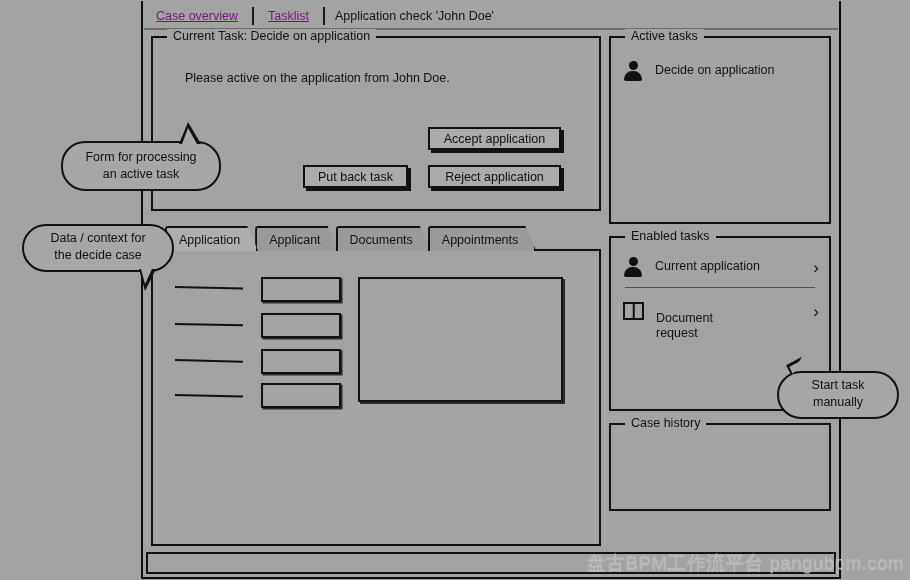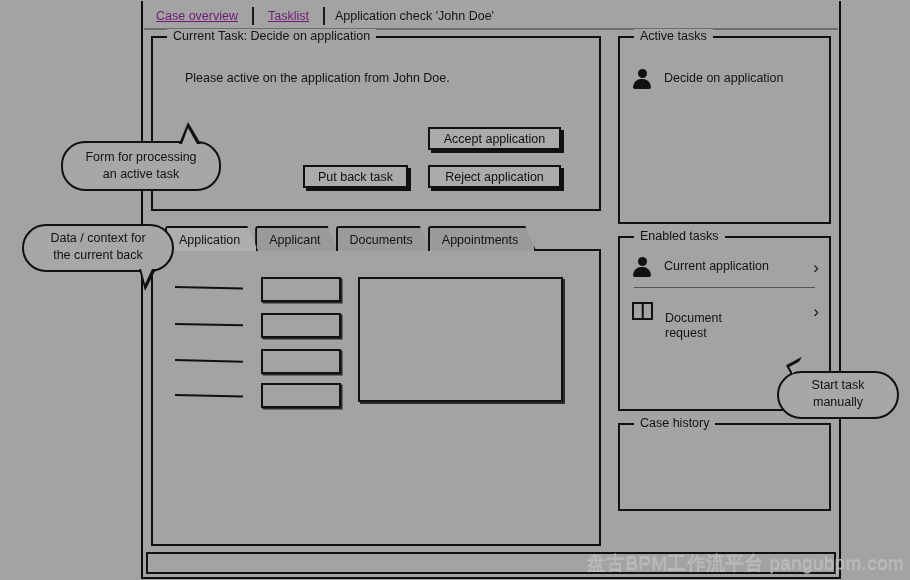--- a/index.html
+++ b/index.html
@@ -84,21 +84,21 @@
     font-size: 12.5px;
     color: #141414;
     white-space: nowrap;
   }
 
   
   #body {
     flex: 1 1 auto;
     display: flex;
     padding: 6px 4px 0 8px;
-    gap: 17px;
+    gap: 8px;
     min-height: 0;
   }
   #left-col { width: 450px; flex: none; display: flex; flex-direction: column; gap: 14px; }
   #right-col { flex: 1 1 auto; display: flex; flex-direction: column; gap: 12px; padding-right: 4px; }
 
   
   .gbox {
     position: relative;
     border: 2px solid #111;
     background: transparent;
@@ -386,21 +386,21 @@
 
             <div id="mock-textarea"></div>
           </div>
         </div>
       </div>
 
       <div id="right-col">
 
         <div id="active-tasks" class="gbox">
           <span class="legend">Active tasks</span>
-          <div style="padding-top:24px;">
+          <div style="padding-top:16px;">
             <div class="task-row">
               <span class="icon-person">
                 <span class="head"></span>
                   <span class="body"></span>
               </span>
               <span class="tlabel">Decide on application</span>
             </div>
           </div>
         </div>
 
@@ -436,21 +436,21 @@
 
   <div class="callout" id="co-form">
     <span class="tail"></span>
     <span class="co-text">Form for processing
 an active task</span>
   </div>
 
   <div class="callout" id="co-data">
     <span class="tail"></span>
     <span class="co-text">Data / context for
-the current back</span>
+the decide case</span>
   </div>
 
   <div class="callout" id="co-start">
     <span class="tail"></span>
     <span class="co-text">Start task
 manually</span>
   </div>
 
   <div id="watermark">盘古BPM工作流平台 pangubpm.com</div>
 </div>

